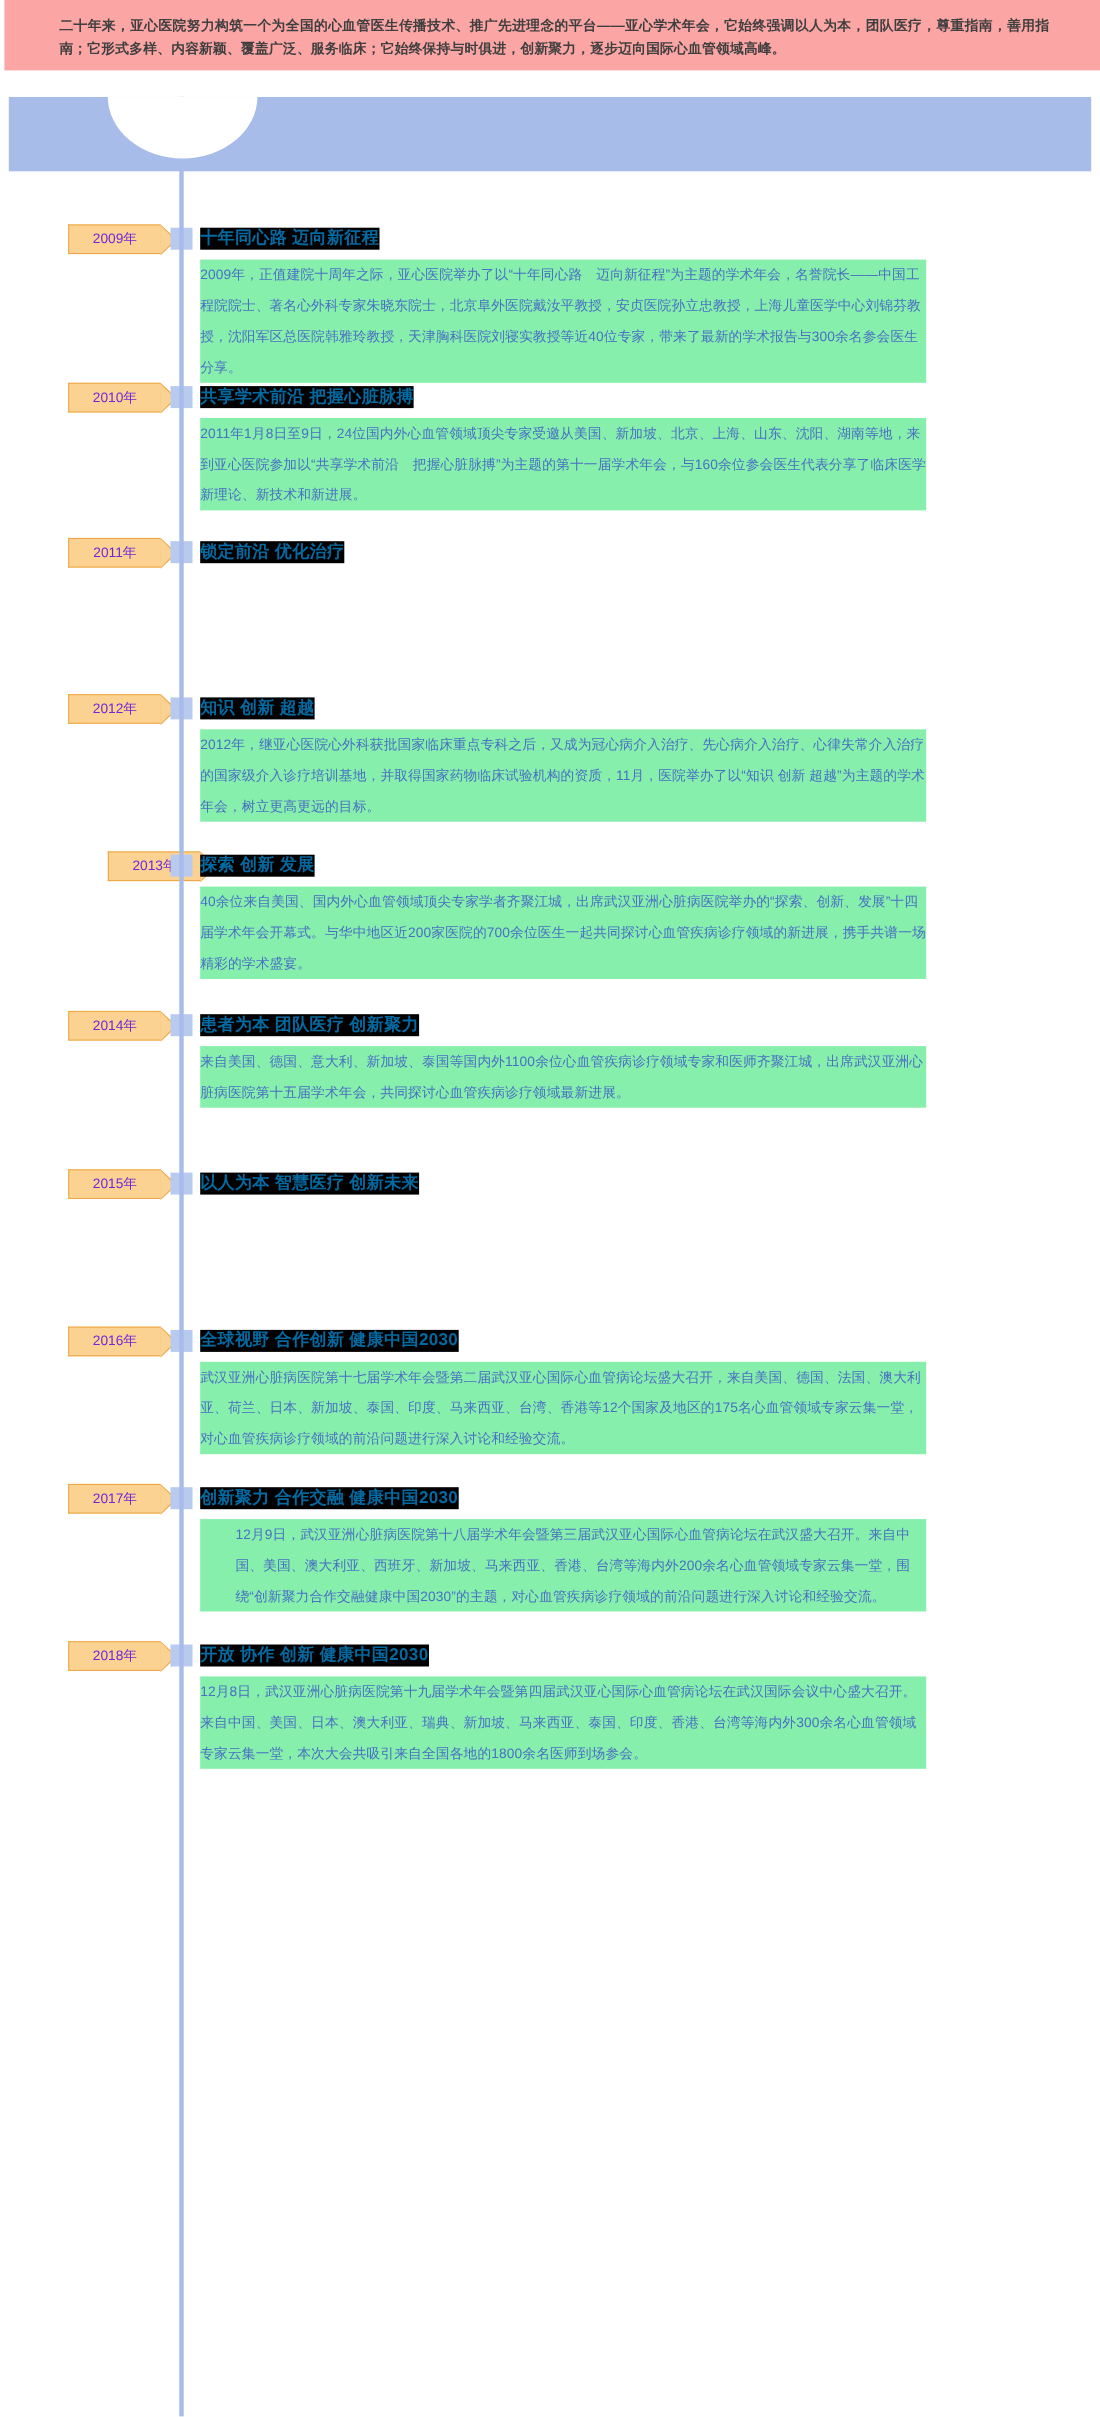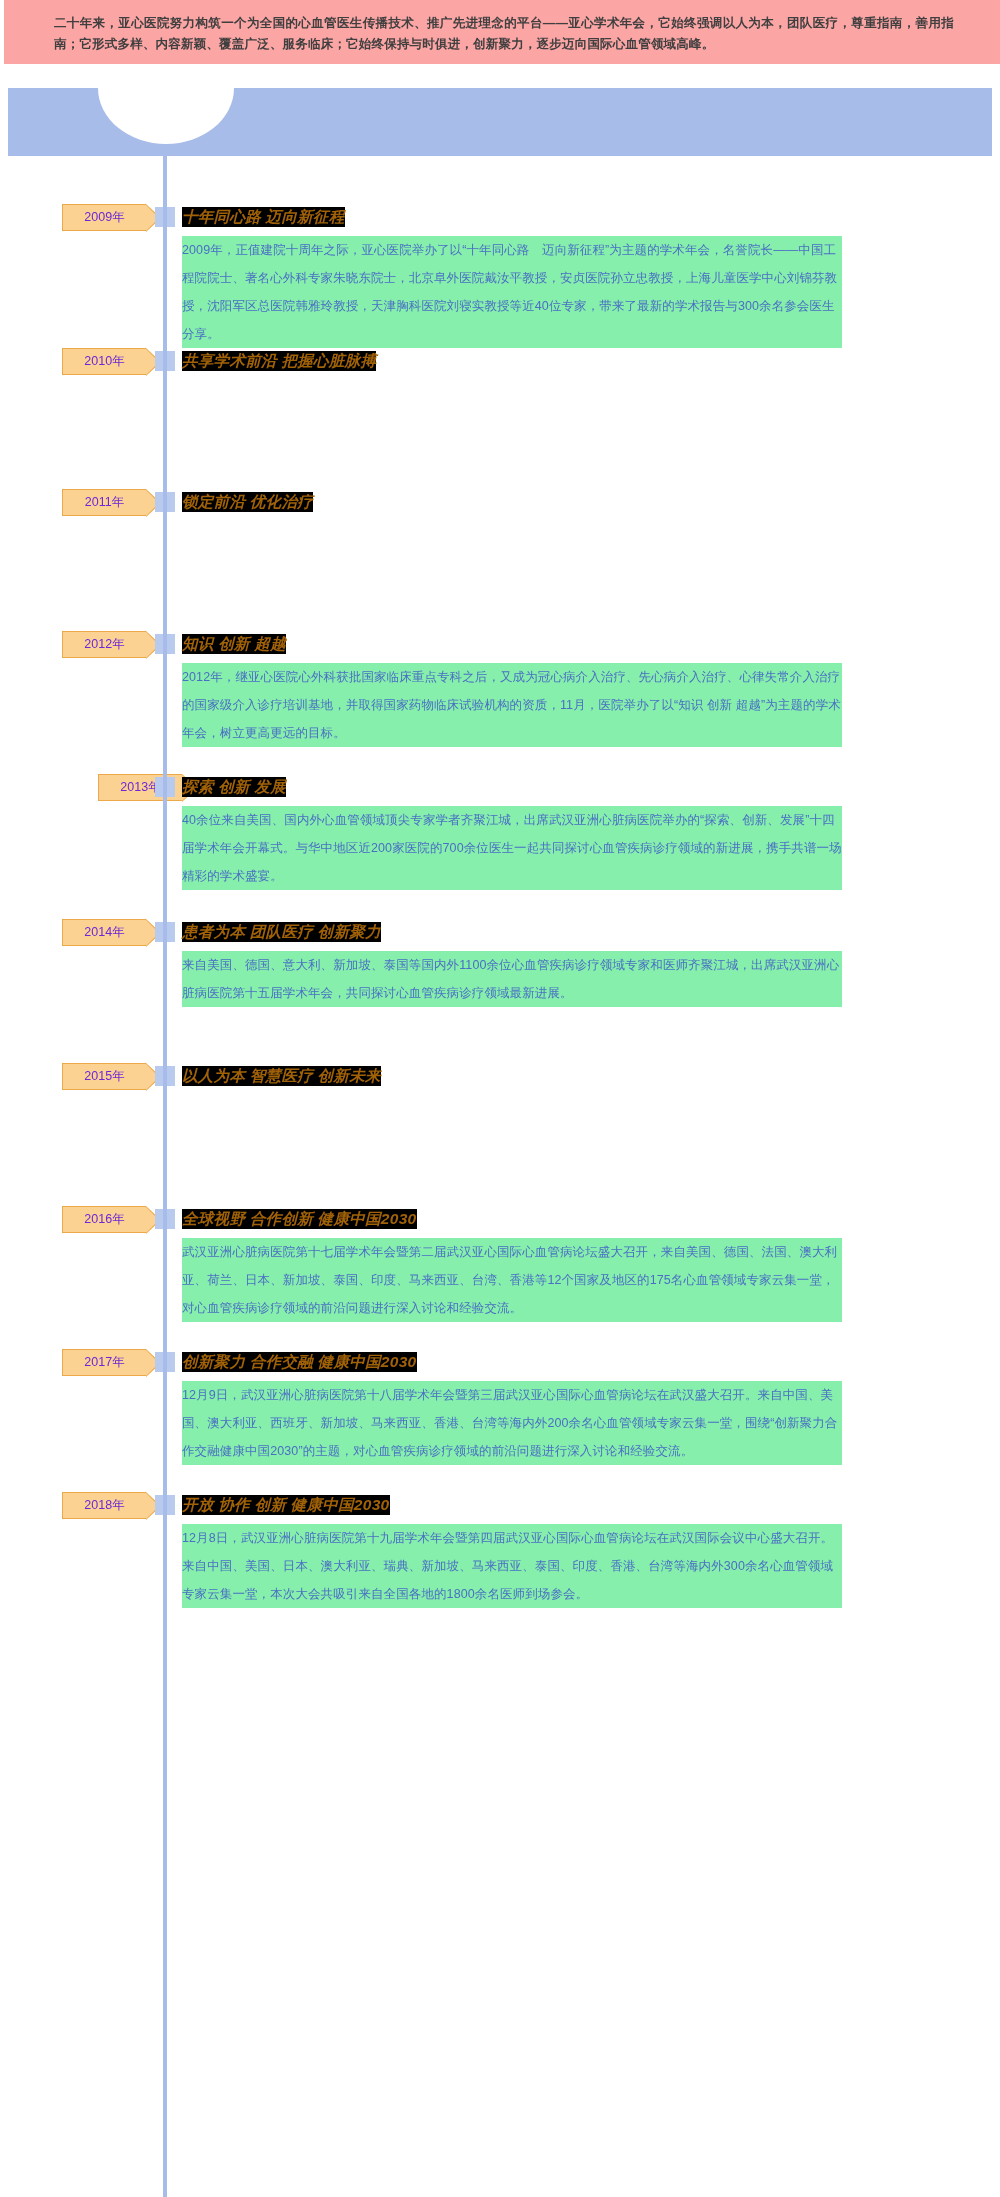--- a/index.html
+++ b/index.html
@@ -123,26 +123,25 @@
     height: 20px;
     background: #b9caef;
   }
 
   
   .entry-title {
     position: absolute;
     left: 182px;
     font-size: 15.5px;
     font-weight: bold;
-    color: #a16207;
+    color: #0369a1;
     background: #000000;
     line-height: 20px;
     white-space: nowrap;
     letter-spacing: 0.3px;
-    font-style: italic;
   }
 
   
   .entry-body {
     position: absolute;
     left: 182px;
     width: 660px;
     font-size: 12.5px;
     color: #4a6fc4;
     background: #86efac;
@@ -180,20 +179,21 @@
         <div class="entry-body" style="top:40px;">2009年，正值建院十周年之际，亚心医院举办了以“十年同心路　迈向新征程”为主题的学术年会，名誉院长——中国工程院院士、著名心外科专家朱晓东院士，北京阜外医院戴汝平教授，安贞医院孙立忠教授，上海儿童医学中心刘锦芬教授，沈阳军区总医院韩雅玲教授，天津胸科医院刘寝实教授等近40位专家，带来了最新的学术报告与300余名参会医生分享。</div>
       </div>
       <div class="entry" style="top: 340px; height: 140px;">
         <div class="year-badge" style="top:8px;">
           <span>2010年</span>
           <span class="tip"></span>
           <span class="tip-in"></span>
         </div>
         <div class="node" style="top:11px;"></div>
         <div class="entry-title" style="top:11px;">共享学术前沿 把握心脏脉搏</div>
+        <div class="entry-body" style="top:40px;">2011年1月8日至9日，24位国内外心血管领域顶尖专家受邀从美国、新加坡、北京、上海、山东、沈阳、湖南等地，来到亚心医院参加以“共享学术前沿　把握心脏脉搏”为主题的第十一届学术年会，与160余位参会医生代表分享了临床医学新理论、新技术和新进展。</div>
       </div>
       <div class="entry" style="top: 481px; height: 140px;">
         <div class="year-badge" style="top:8px;">
           <span>2011年</span>
           <span class="tip"></span>
           <span class="tip-in"></span>
         </div>
         <div class="node" style="top:11px;"></div>
         <div class="entry-title" style="top:11px;">锁定前沿 优化治疗</div>
       </div>
@@ -247,21 +247,21 @@
         <div class="entry-body" style="top:40px;">武汉亚洲心脏病医院第十七届学术年会暨第二届武汉亚心国际心血管病论坛盛大召开，来自美国、德国、法国、澳大利亚、荷兰、日本、新加坡、泰国、印度、马来西亚、台湾、香港等12个国家及地区的175名心血管领域专家云集一堂，对心血管疾病诊疗领域的前沿问题进行深入讨论和经验交流。</div>
       </div>
       <div class="entry" style="top: 1341px; height: 140px;">
         <div class="year-badge" style="top:8px;">
           <span>2017年</span>
           <span class="tip"></span>
           <span class="tip-in"></span>
         </div>
         <div class="node" style="top:11px;"></div>
         <div class="entry-title" style="top:11px;">创新聚力 合作交融 健康中国2030</div>
-        <div class="entry-body" style="top:40px;">12月9日，武汉亚洲心脏病医院第十八届学术年会暨第三届武汉亚心国际心血管病论坛在武汉盛大召开。来自中国、美国、澳大利亚、西班牙、新加坡、马来西亚、香港、台湾等海内外200余名心血管领域专家云集一堂，围绕“创新聚力合作交融健康中国2030”的主题，对心血管疾病诊疗领域的前沿问题进行深入讨论和经验交流。</div>
+        <div class="entry-body" style="top:40px;padding-left:32px;">12月9日，武汉亚洲心脏病医院第十八届学术年会暨第三届武汉亚心国际心血管病论坛在武汉盛大召开。来自中国、美国、澳大利亚、西班牙、新加坡、马来西亚、香港、台湾等海内外200余名心血管领域专家云集一堂，围绕“创新聚力合作交融健康中国2030”的主题，对心血管疾病诊疗领域的前沿问题进行深入讨论和经验交流。</div>
       </div>
       <div class="entry" style="top: 1484px; height: 140px;">
         <div class="year-badge" style="top:8px;">
           <span>2018年</span>
           <span class="tip"></span>
           <span class="tip-in"></span>
         </div>
         <div class="node" style="top:11px;"></div>
         <div class="entry-title" style="top:11px;">开放 协作 创新 健康中国2030</div>
         <div class="entry-body" style="top:40px;">12月8日，武汉亚洲心脏病医院第十九届学术年会暨第四届武汉亚心国际心血管病论坛在武汉国际会议中心盛大召开。来自中国、美国、日本、澳大利亚、瑞典、新加坡、马来西亚、泰国、印度、香港、台湾等海内外300余名心血管领域专家云集一堂，本次大会共吸引来自全国各地的1800余名医师到场参会。</div>

